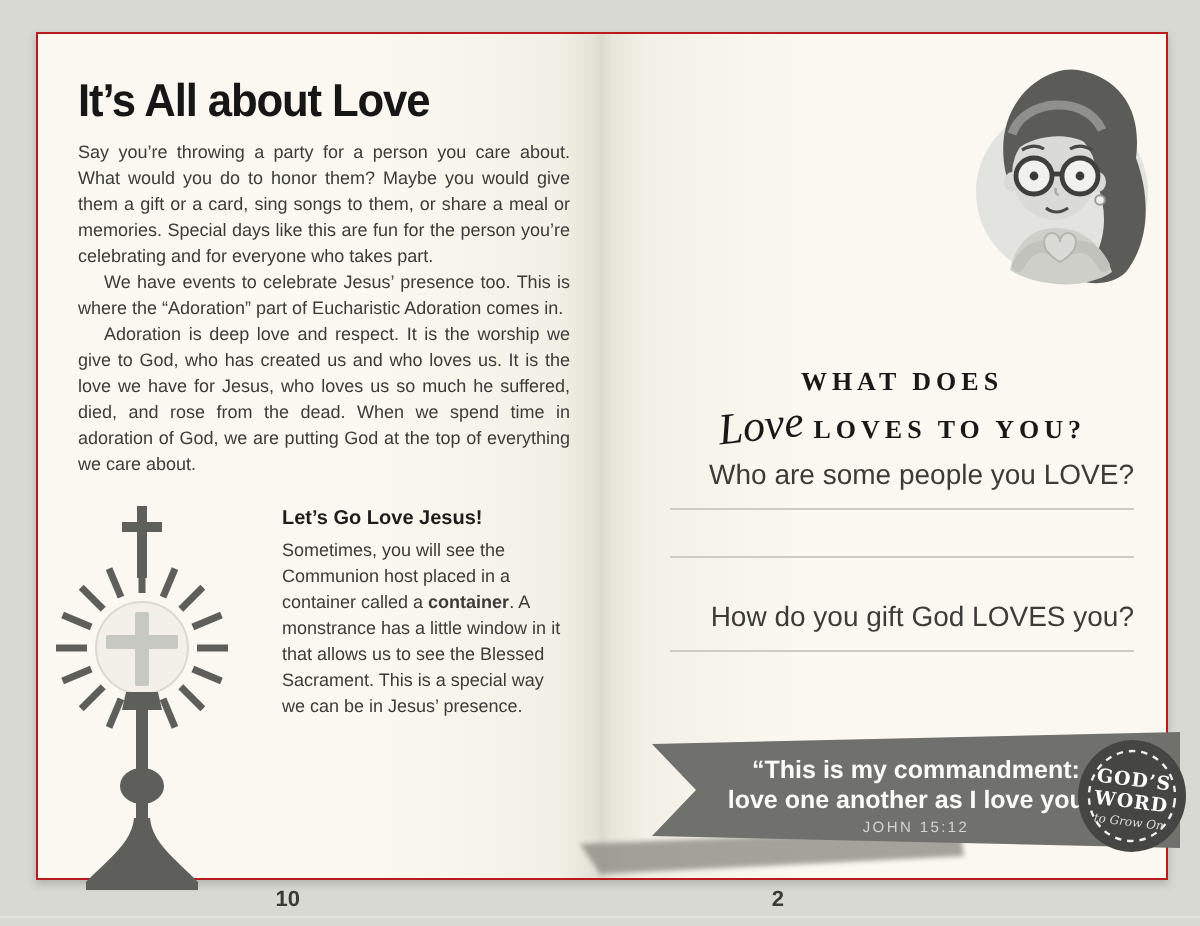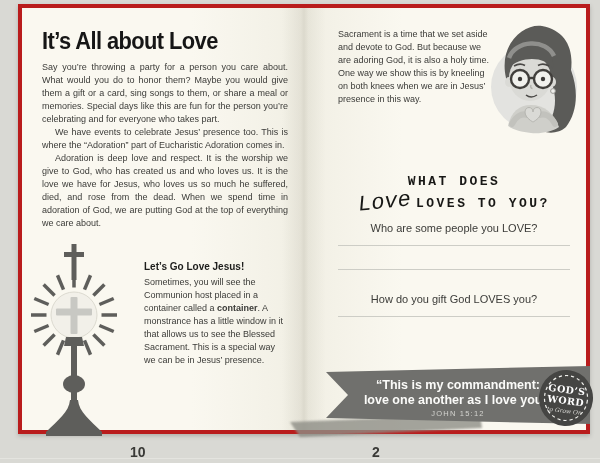--- a/index.html
+++ b/index.html
@@ -2,22 +2,22 @@
 <html><head>
 <meta charset="utf-8">
 <style>
   html,body { margin:0; padding:0; }
   .stage {
     position:relative; width:600px; height:463px; overflow:hidden;
     background:#d9d9d4;
     font-family:"Liberation Sans", sans-serif;
   }
   .spread {
-    position:absolute; left:18px; top:4px; width:564px; height:422px;
-    border:4px solid #b91c1c;
+    position:absolute; left:18px; top:16px; width:564px; height:422px;
+    border:1px solid #b91c1c;
     box-shadow: inset 0 0 0 2px #fbfaf3, inset 0 0 0 3px #e7e5d9, 0 2px 4px rgba(60,60,50,.25);
     display:flex;
   }
   .page { position:relative; width:282px; height:100%; }
   .page-left  { background:linear-gradient(90deg,#faf8f0 60%, #f1efe4 100%); }
   .page-right { background:linear-gradient(90deg,#f1efe4 0%, #faf8f0 35%); }
   .gutter {
     position:absolute; left:50%; top:0; width:44px; height:100%;
     transform:translateX(-50%); pointer-events:none;
     background:linear-gradient(90deg, rgba(110,105,85,0) 0%, rgba(110,105,85,.10) 42%, rgba(110,105,85,.16) 50%, rgba(110,105,85,.08) 60%, rgba(110,105,85,0) 100%);
@@ -31,48 +31,48 @@
   .lp-body {
     position:absolute; left:20px; top:53px; width:246px;
     font-size:9px; line-height:13px; color:#3b3b38; text-align:justify;
   }
   .lp-body p { margin:0; }
   .indent { text-indent:13px; }
   .lp-col {
     position:absolute; left:122px; top:236px; width:141px;
     font-size:9px; line-height:13px; color:#3b3b38;
   }
-  .lp-col h3 { margin:16px 0 3px 0; font-size:10px; color:#1d1d1b; }
+  .lp-col h3 { margin:0 0 3px 0; font-size:10px; color:#1d1d1b; }
   .lp-col p { margin:0; }
   .monstrance-svg { position:absolute; left:8px; top:234px; }
   
   .rp-body {
     position:absolute; left:34px; top:20px; width:232px;
     font-size:9px; line-height:13px; color:#3b3b38;
   }
   .rp-body p { margin:0; }
   .rp-float { float:right; width:78px; height:96px; }
   .girl-svg { position:absolute; left:180px; top:8px; }
   .rp-prompt {
     position:absolute; left:34px; top:166px; width:232px; text-align:center;
-    font-family:Liberation Mono, monospace; font-weight:bold; color:#181816;
+    font-family:Liberation Serif, serif; font-weight:bold; color:#181816;
   }
   .prompt-line1 { font-size:13px; letter-spacing:2.5px; }
   .prompt-line2 { font-size:13px; letter-spacing:2.5px; margin-top:0px; }
   .script {
     display:inline-block; font-size:22px; font-weight:normal; font-style:italic;
     letter-spacing:0; margin-right:5px; transform:rotate(-6deg) translateY(1px);
   }
   .rp-questions { position:absolute; left:34px; top:214px; width:232px; text-align:center; }
-  .q { font-size:11px; line-height:13px; color:#3b3b38; margin-bottom:10px; }
+  .q { font-size:14px; line-height:13px; color:#3b3b38; margin-bottom:10px;text-align:right; }
   .ans { height:0; border-bottom:1px solid #cdcdc6; margin-bottom:23px; }
   
   .ribbon-svg { position:absolute; left:280px; top:358px; }
   .pn {
-    position:absolute; top:444px; font-size:14px; font-weight:bold; color:#3a3a37; width:20px; text-align:left;
+    position:absolute; top:444px; font-size:11px; font-weight:bold; color:#3a3a37; width:20px; text-align:right;
   }
   .pn-left { left:130px; }
   .pn-right { left:372px; }
   .floor-line { position:absolute; left:0; top:458px; width:600px; height:1px; background:#e4e4df; }
 </style>
 </head>
 <body>
 
 <div class="stage">
 
@@ -153,21 +153,20 @@
         <path d="M47,69 Q46,72 48.5,72.5" stroke="#b0b0ab" stroke-width="1.4" fill="none"></path>
         <path d="M42,79 Q47,83 53,79" stroke="#4a4846" stroke-width="1.5" fill="none"></path>
         <circle cx="69" cy="75" r="2.4" fill="#efefec" stroke="#9a9a96" stroke-width="1"></circle>
         <path d="M28,108 C32,100 38,97 43,99" stroke="#c2c2bd" stroke-width="6" stroke-linecap="round" fill="none"></path>
         <path d="M71,108 C67,100 61,97 56,99" stroke="#c2c2bd" stroke-width="6" stroke-linecap="round" fill="none"></path>
         <path d="M41,96 C41,90 49,90 49,96 C49,90 57,90 57,96 C57,102 49,106 49,106 C49,106 41,102 41,96 Z" fill="#dadad6" stroke="#b5b5b0" stroke-width="1"></path>
       </svg>
 
       <div class="rp-body">
         <div class="rp-float"></div>
-        <p>Sacrament is a time that we set aside and devote to God. But because we are adoring God, it is also a holy time. One way we show this is by kneeling on both knees when we are in Jesus’ presence in this way.</p>
       </div>
 
       <div class="rp-prompt">
         <div class="prompt-line1">WHAT DOES</div>
         <div class="prompt-line2"><span class="script">Love</span><span>LOVES TO YOU?</span></div>
       </div>
 
       <div class="rp-questions">
         <div class="q">Who are some people you LOVE?</div>
         <div class="ans"></div>

